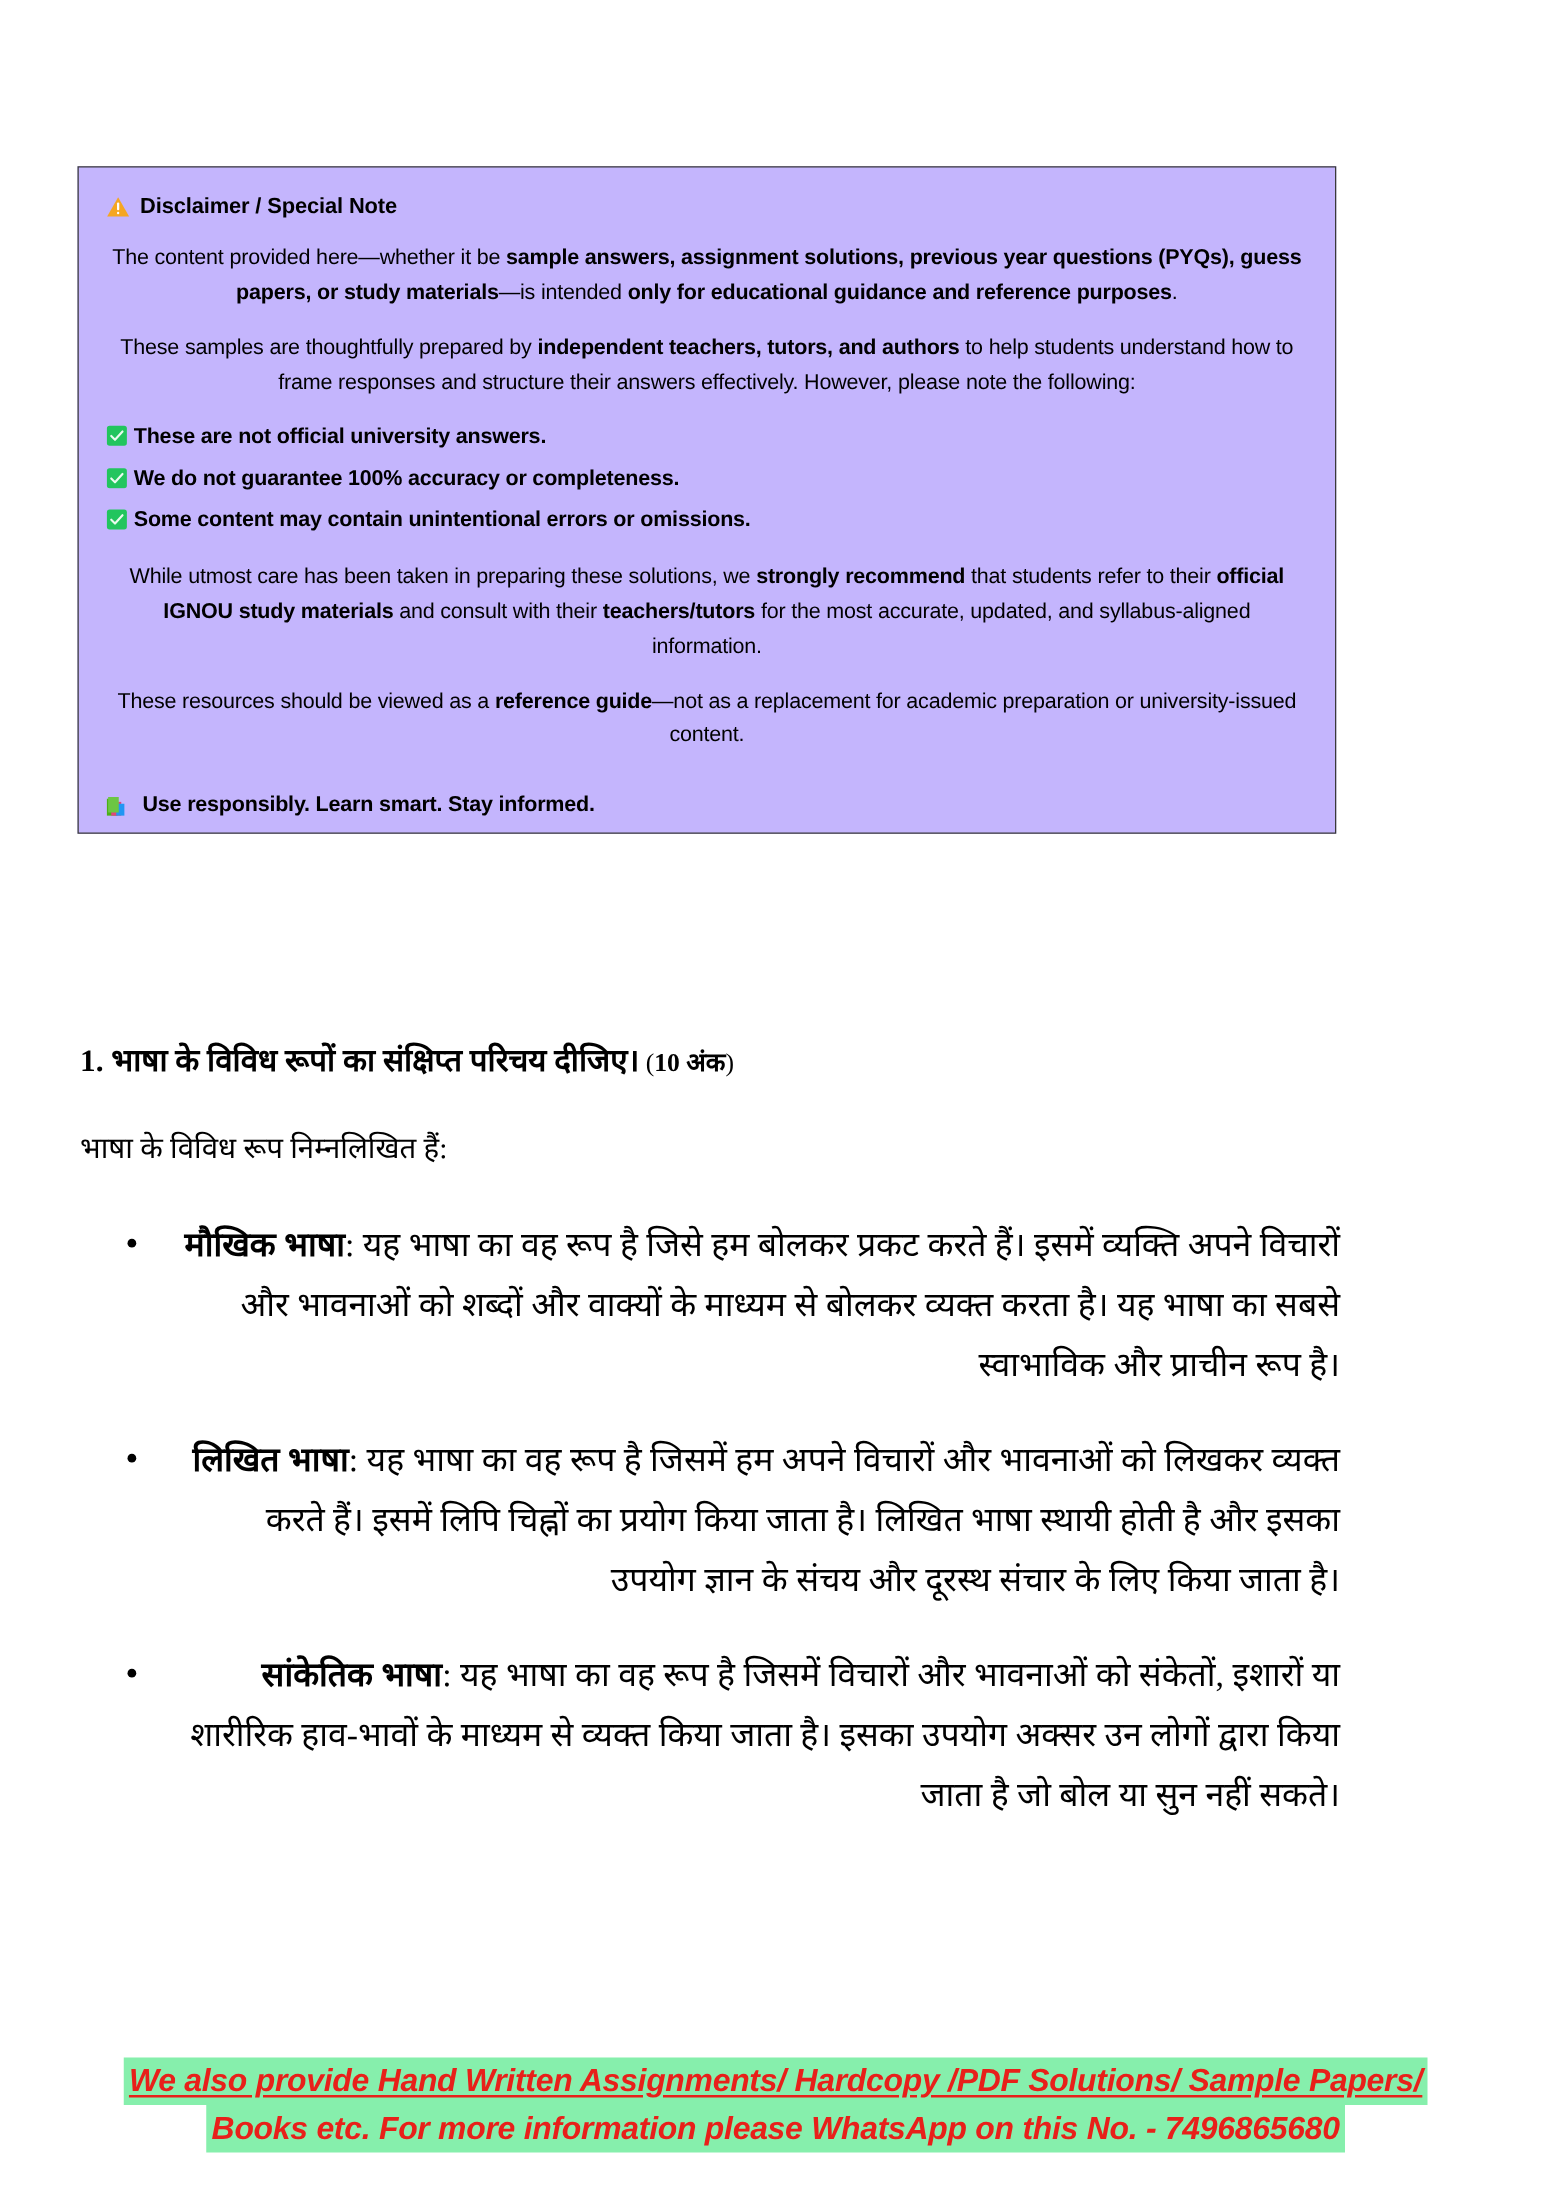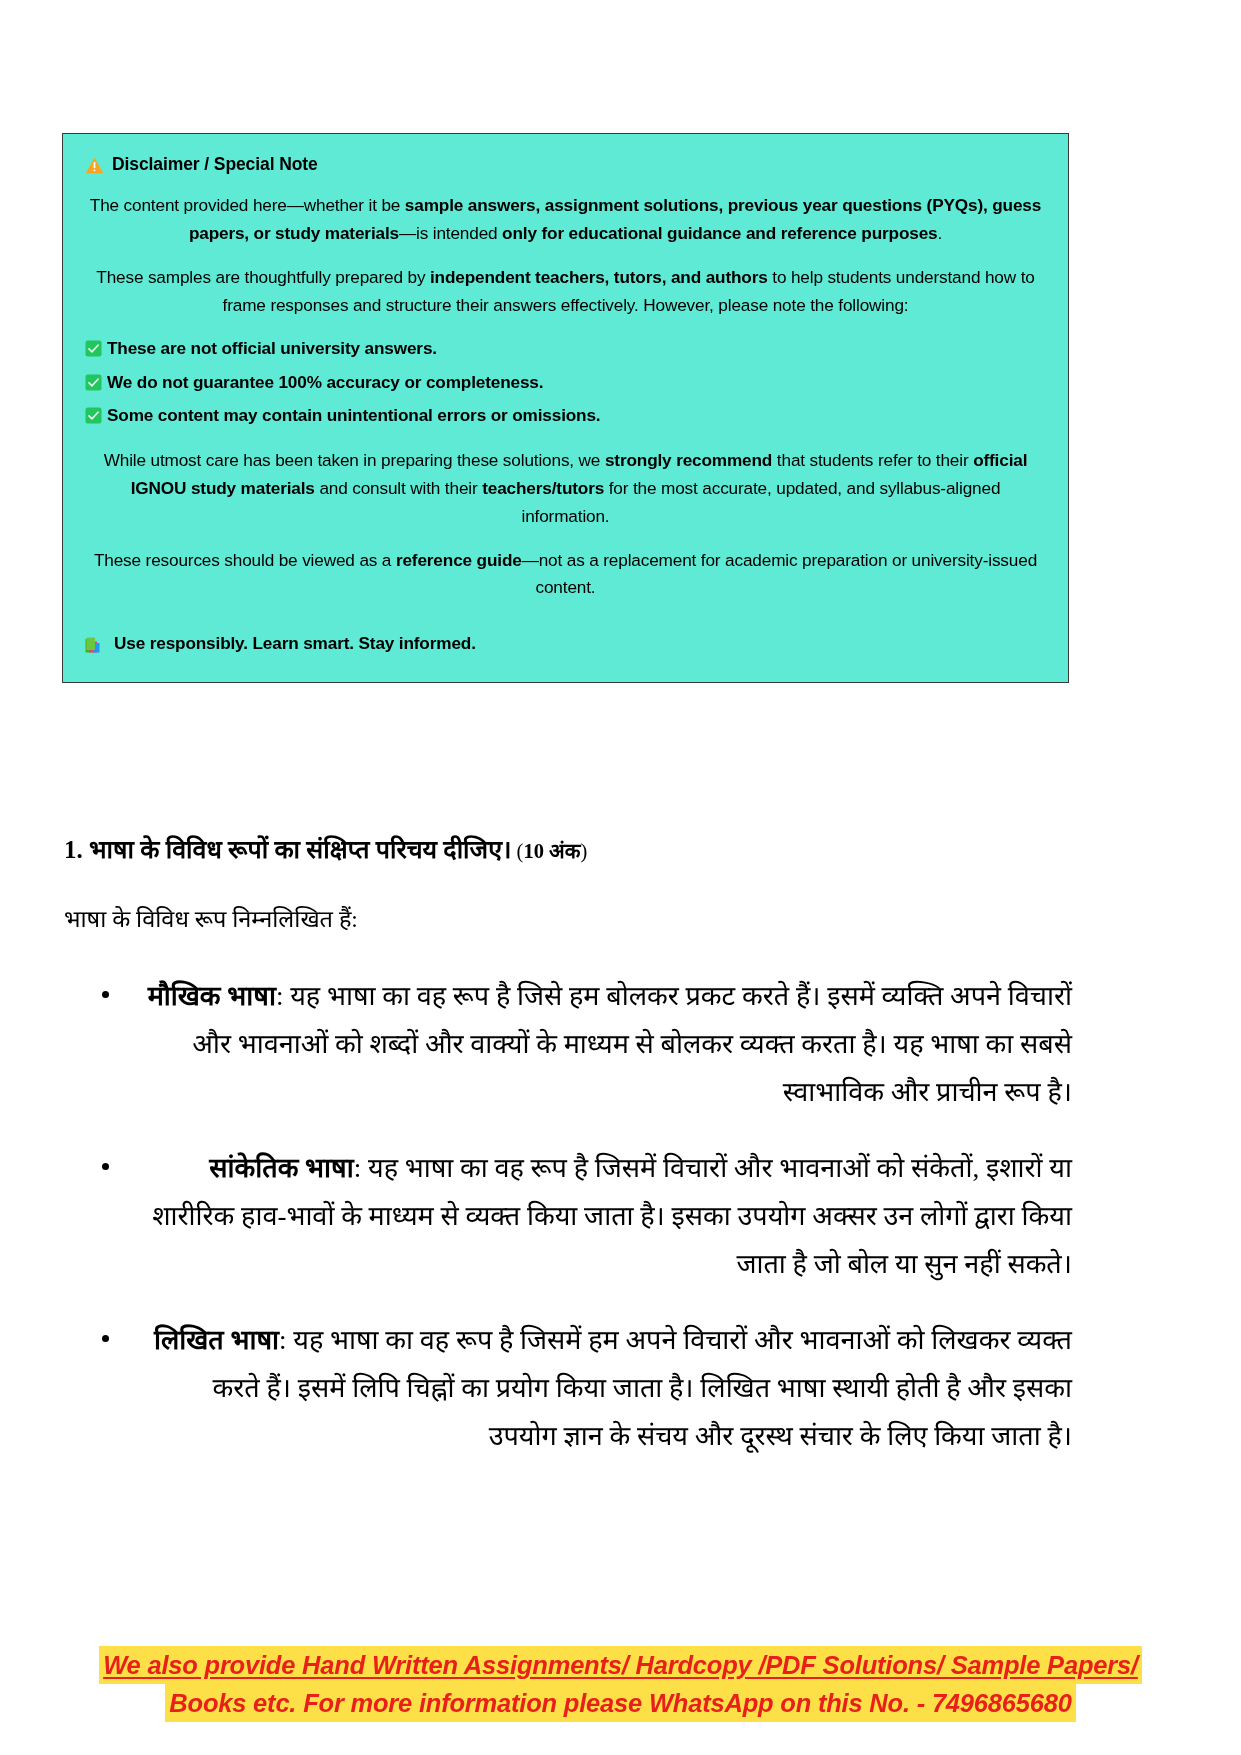--- a/index.html
+++ b/index.html
@@ -25,22 +25,22 @@
   }
 
   
   .disclaimer-box {
     position: absolute;
     left: 62px;
     top: 133px;
     width: 1007px;
     box-sizing: border-box;
     border: 1.5px solid #3a3a3a;
-    background: #5eead4;
-    padding: 18px 22px 28px 22px;
+    background: #c4b5fd;
+    padding: 18px 22px 12px 22px;
   }
 
   .disc-title {
     display: flex;
     align-items: center;
     gap: 8px;
     font-size: 17.5px;
     font-weight: bold;
     letter-spacing: -0.1px;
     margin: 2px 0 17px 0;
@@ -169,21 +169,21 @@
   
   .footer {
     position: absolute;
     left: 0;
     top: 1646px;
     width: 1241px;
     text-align: center;
   }
   .footer-line {
     display: inline-block;
-    background: #fde047;
+    background: #86efac;
     color: #e8201a;
     font-family: "Liberation Sans", sans-serif;
     font-size: 25.5px;
     font-weight: bold;
     font-style: italic;
     line-height: 1.42;
     letter-spacing: -0.2px;
     padding: 1px 4px;
   }
   .footer-line.l1 { text-decoration: underline; text-underline-offset: 3px; }
@@ -253,22 +253,22 @@
   </div>
 
   <div class="q-heading hindi">
     <span>1. भाषा के विविध रूपों का संक्षिप्त परिचय दीजिए।</span><span class="paren"> (</span><span class="marks">10 अंक</span><span class="paren">)</span>
   </div>
 
   <div class="intro-line hindi">भाषा के विविध रूप निम्नलिखित हैं:</div>
 
   <ul class="bullets hindi" id="bullets">
       <li class="bullet"><b>मौखिक भाषा</b><span>: </span><span>यह भाषा का वह रूप है जिसे हम बोलकर प्रकट करते हैं। इसमें व्यक्ति अपने विचारों और भावनाओं को शब्दों और वाक्यों के माध्यम से बोलकर व्यक्त करता है। यह भाषा का सबसे स्वाभाविक और प्राचीन रूप है।</span></li>
+      <li class="bullet"><b>लिखित भाषा</b><span>: </span><span>यह भाषा का वह रूप है जिसमें हम अपने विचारों और भावनाओं को लिखकर व्यक्त करते हैं। इसमें लिपि चिह्नों का प्रयोग किया जाता है। लिखित भाषा स्थायी होती है और इसका उपयोग ज्ञान के संचय और दूरस्थ संचार के लिए किया जाता है।</span></li>
       <li class="bullet"><b>सांकेतिक भाषा</b><span>: </span><span>यह भाषा का वह रूप है जिसमें विचारों और भावनाओं को संकेतों, इशारों या शारीरिक हाव-भावों के माध्यम से व्यक्त किया जाता है। इसका उपयोग अक्सर उन लोगों द्वारा किया जाता है जो बोल या सुन नहीं सकते।</span></li>
-      <li class="bullet"><b>लिखित भाषा</b><span>: </span><span>यह भाषा का वह रूप है जिसमें हम अपने विचारों और भावनाओं को लिखकर व्यक्त करते हैं। इसमें लिपि चिह्नों का प्रयोग किया जाता है। लिखित भाषा स्थायी होती है और इसका उपयोग ज्ञान के संचय और दूरस्थ संचार के लिए किया जाता है।</span></li>
     </ul>
 
   <div class="footer">
     <div><span class="footer-line l1">We also provide Hand Written Assignments/ Hardcopy /PDF Solutions/ Sample Papers/</span></div>
     <div><span class="footer-line l2">Books etc. For more information please WhatsApp on this No. - 7496865680</span></div>
   </div>
 
 </div>
 
 </body></html>

